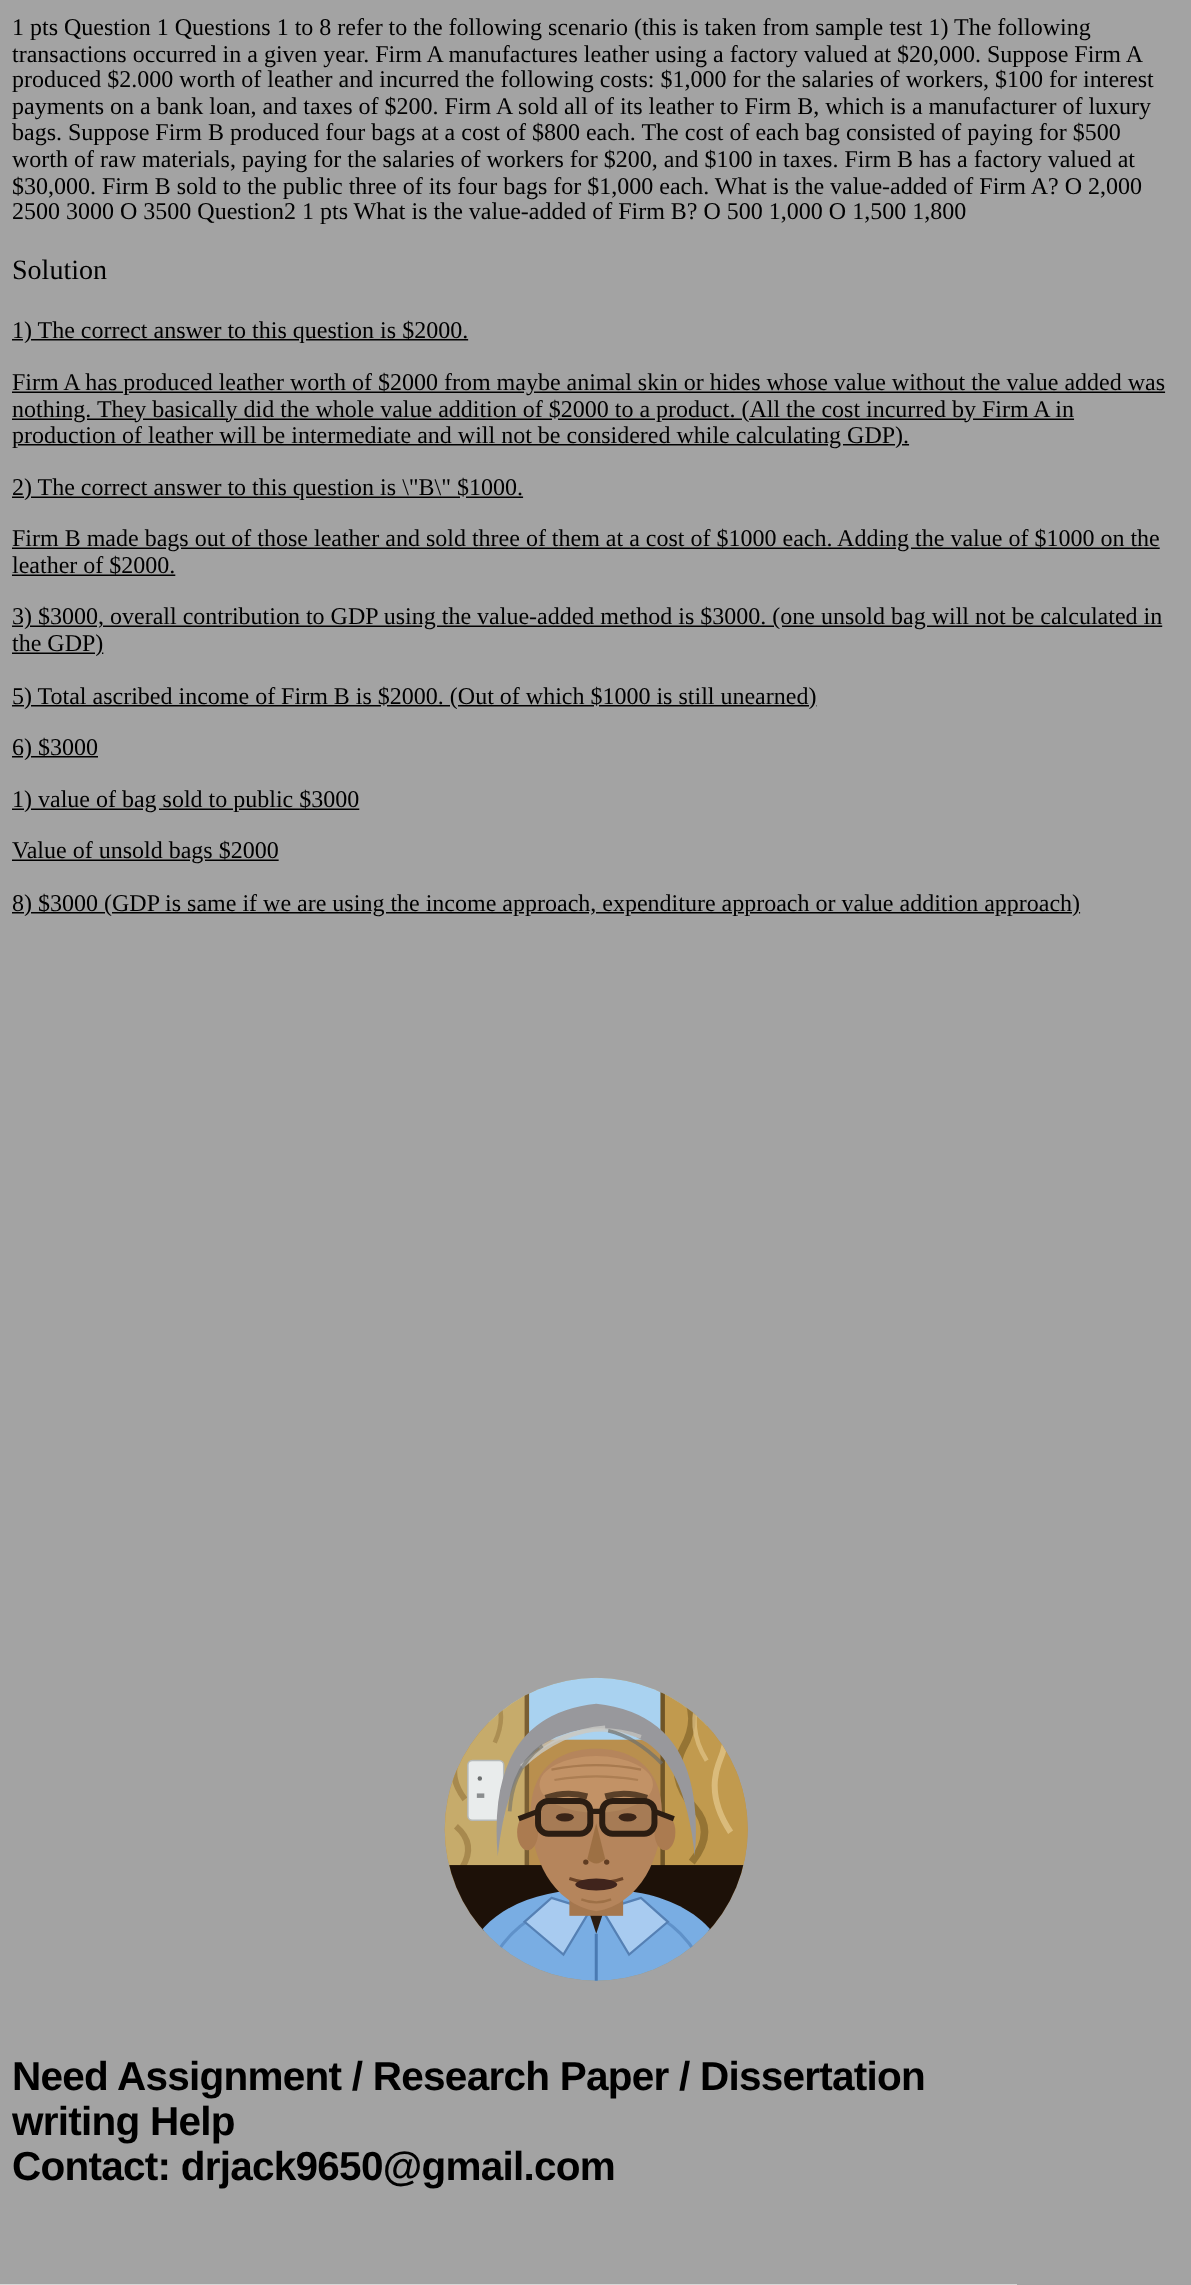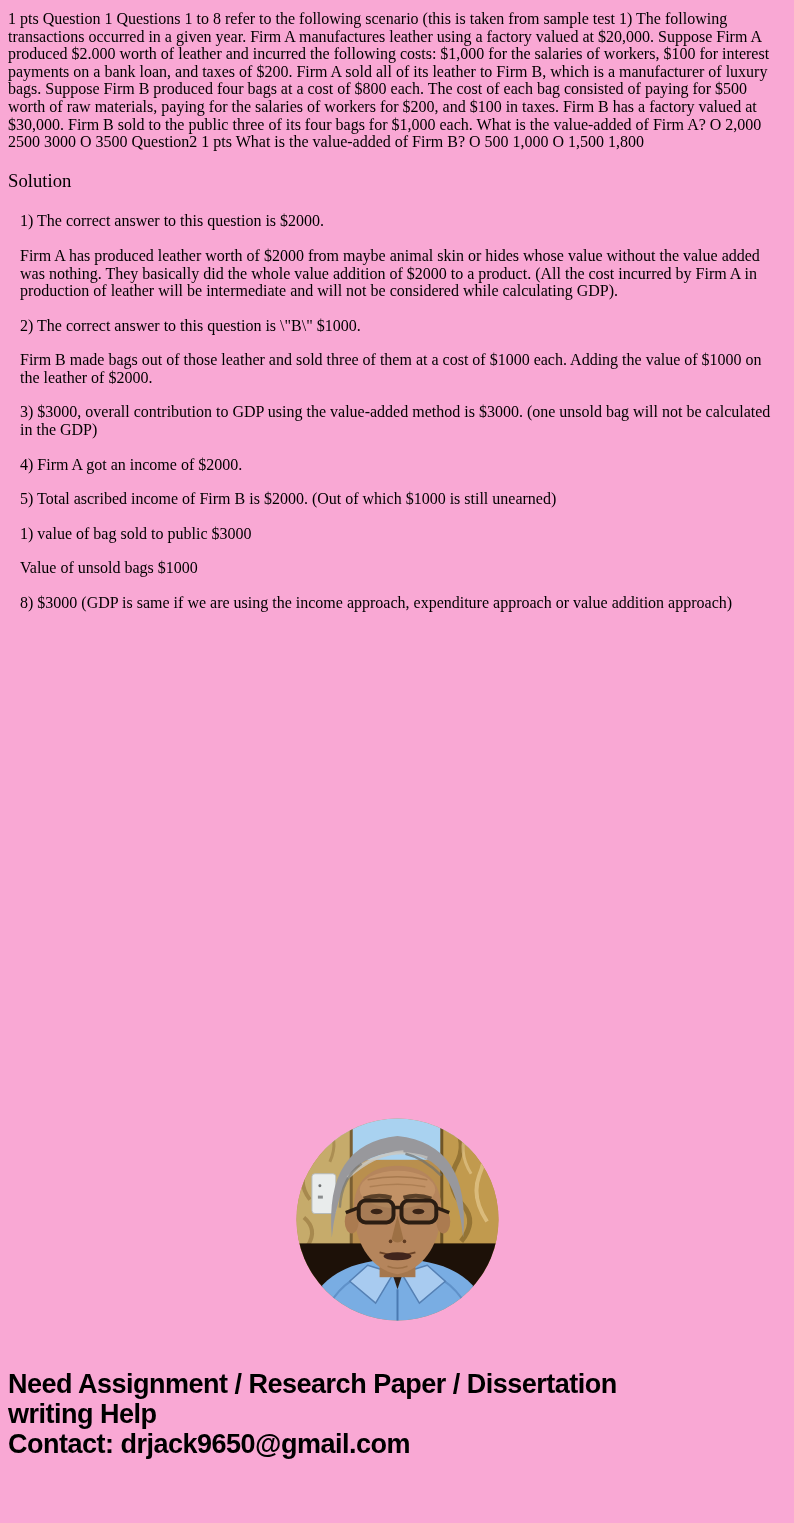--- a/index.html
+++ b/index.html
@@ -1,35 +1,35 @@
 <!DOCTYPE html>
 <html><head>
 <meta charset="utf-8">
 <style>
   html, body { margin: 0; padding: 0; background: #ffffff; }
   .page {
     position: relative;
     width: 794px;
     height: 1523px;
     overflow: hidden;
-    background: #f9a8d4;
+    background: #a3a3a3;
     color: #000000;
     font-family: "Liberation Serif", serif;
     font-size: 16px;
     line-height: 1.1;
   }
   .content { padding: 8px; }
   .question-text { margin: 2px 0 17px 0; }
   .solution-heading {
     font-size: 18.7px;
     font-weight: normal;
     margin: 20px 0 21px 0;
     line-height: 1.1;
   }
-  .sol-p { margin: 17px 12px; }
+  .sol-p { margin: 17px 0; text-decoration: underline; }
   .avatar-wrap {
     width: 203px;
     height: 203px;
     margin: 506px auto 0 auto;
   }
   .avatar-wrap svg { display: block; }
   .footer {
     margin-top: 48px;
     text-align: left;
     font-family: "Liberation Sans", sans-serif;
@@ -48,24 +48,24 @@
 
     <p class="question-text">1 pts Question 1 Questions 1 to 8 refer to the following scenario (this is taken from sample test 1) The following transactions occurred in a given year. Firm A manufactures leather using a factory valued at $20,000. Suppose Firm A produced $2.000 worth of leather and incurred the following costs: $1,000 for the salaries of workers, $100 for interest payments on a bank loan, and taxes of $200. Firm A sold all of its leather to Firm B, which is a manufacturer of luxury bags. Suppose Firm B produced four bags at a cost of $800 each. The cost of each bag consisted of paying for $500 worth of raw materials, paying for the salaries of workers for $200, and $100 in taxes. Firm B has a factory valued at $30,000. Firm B sold to the public three of its four bags for $1,000 each. What is the value-added of Firm A? O 2,000 2500 3000 O 3500 Question2 1 pts What is the value-added of Firm B? O 500 1,000 O 1,500 1,800</p>
 
     <div class="solution-heading">Solution</div>
 
     <p class="sol-p">1) The correct answer to this question is $2000.</p>
     <p class="sol-p">Firm A has produced leather worth of $2000 from maybe animal skin or hides whose value without the value added was nothing. They basically did the whole value addition of $2000 to a product. (All the cost incurred by Firm A in production of leather will be intermediate and will not be considered while calculating GDP).</p>
     <p class="sol-p">2) The correct answer to this question is \"B\" $1000.</p>
     <p class="sol-p">Firm B made bags out of those leather and sold three of them at a cost of $1000 each. Adding the value of $1000 on the leather of $2000.</p>
     <p class="sol-p">3) $3000, overall contribution to GDP using the value-added method is $3000. (one unsold bag will not be calculated in the GDP)</p>
-    <p class="sol-p">4) Firm A got an income of $2000.</p>
     <p class="sol-p">5) Total ascribed income of Firm B is $2000. (Out of which $1000 is still unearned)</p>
+    <p class="sol-p">6) $3000</p>
     <p class="sol-p">1) value of bag sold to public $3000</p>
-    <p class="sol-p">Value of unsold bags $1000</p>
+    <p class="sol-p">Value of unsold bags $2000</p>
     <p class="sol-p">8) $3000 (GDP is same if we are using the income approach, expenditure approach or value addition approach)</p>
 
     <div class="avatar-wrap">
 
       <svg width="203" height="203" viewBox="0 0 204 204" aria-hidden="true">
         <defs>
           <clipPath id="avclip">
               <circle cx="102" cy="102" r="101.5"></circle>
             </clipPath>
         </defs>

